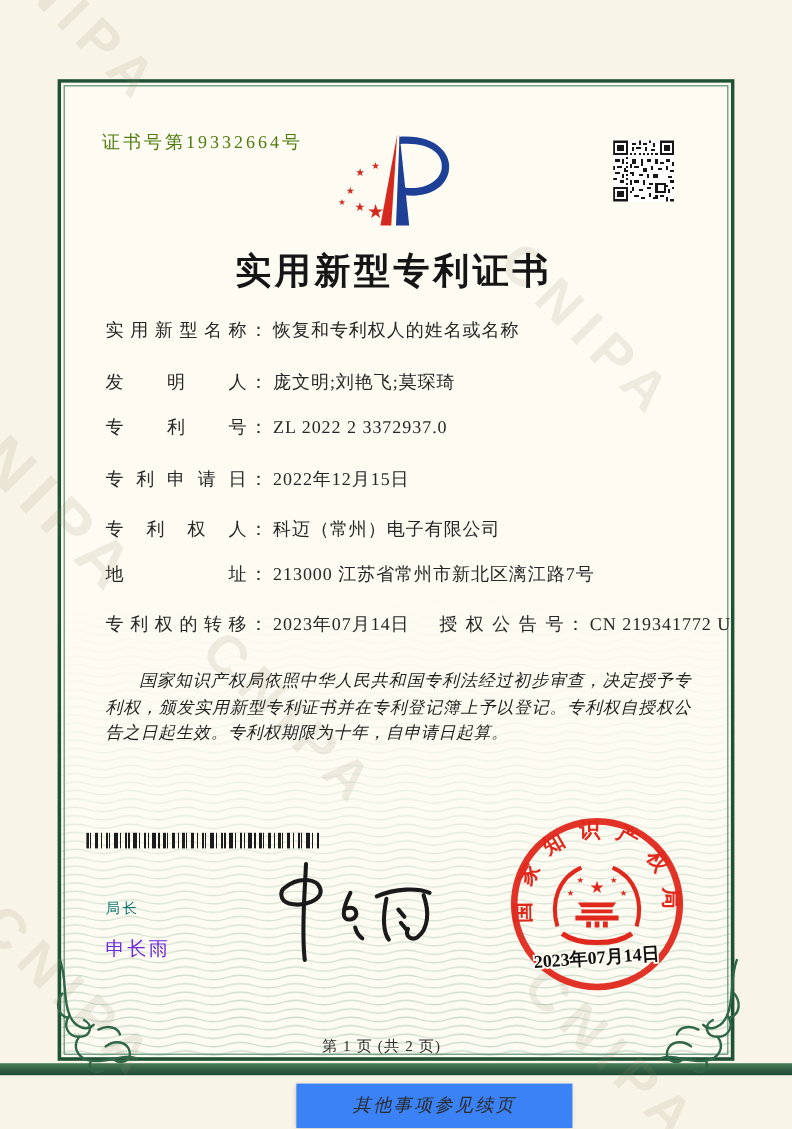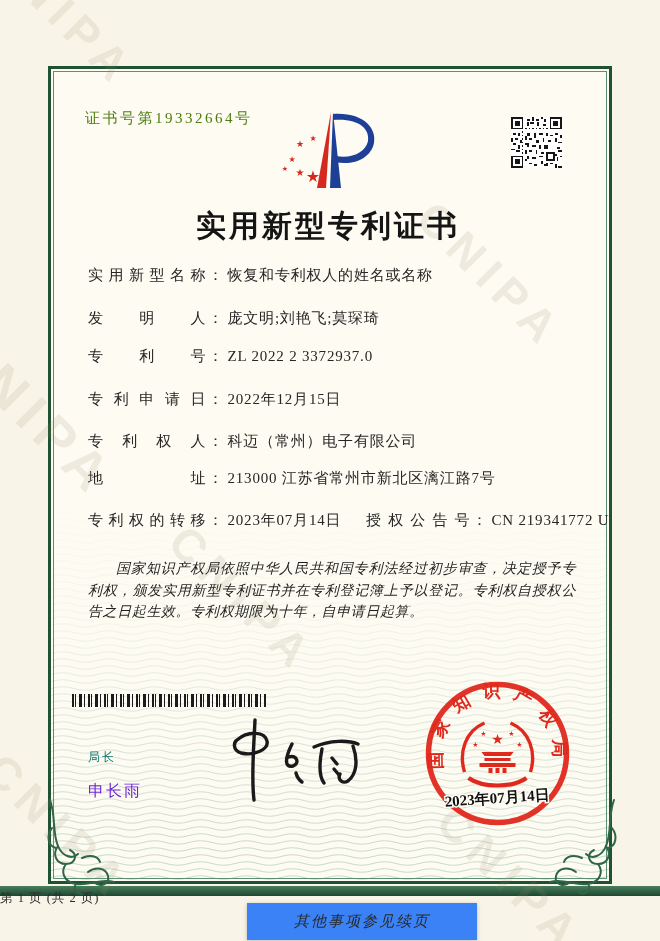--- a/index.html
+++ b/index.html
@@ -56,21 +56,21 @@
         #1c1c1c 3px,#1c1c1c 4px,transparent 4px,transparent 7px,
         #1c1c1c 7px,#1c1c1c 10px,transparent 10px,transparent 12px,
         #1c1c1c 12px,#1c1c1c 13px,transparent 13px,transparent 16px);
   }
   .signer-title{position:absolute;left:88px;top:749px;font-family:"Liberation Sans",sans-serif;font-size:12px;letter-spacing:2px;color:#0f766e;}
   .signer-name{position:absolute;left:88px;top:781px;font-family:"Liberation Sans",sans-serif;font-size:16px;letter-spacing:2px;color:#6d28d9;}
   .signature{position:absolute;left:193px;top:716px;}
   .seal{position:absolute;left:420px;top:676px;}
   .corner-l{position:absolute;left:42px;top:798px;}
   .corner-r{position:absolute;left:540px;top:798px;transform:scaleX(-1);}
-  .page-info{position:absolute;left:0;top:864px;width:636px;text-align:left;font-size:12.5px;letter-spacing:1px;color:#2b2b2b;margin-top:26px;}
+  .page-info{position:absolute;left:0;top:864px;width:636px;text-align:center;font-size:12.5px;letter-spacing:1px;color:#2b2b2b;}
   .band{position:absolute;left:0;top:886px;width:660px;height:10px;background:linear-gradient(180deg,#4a7d5c,#1d4830);z-index:1;}
   .tab{
     position:absolute;left:247px;top:903px;width:230px;height:37px;z-index:3;
     background:#3b82f6;box-shadow:0 1px 4px rgba(60,60,40,0.3);
     display:flex;align-items:center;justify-content:center;
     font-size:15px;font-style:italic;letter-spacing:2px;color:#2a2a2a;
   }
 </style>
 </head>
 <body>

